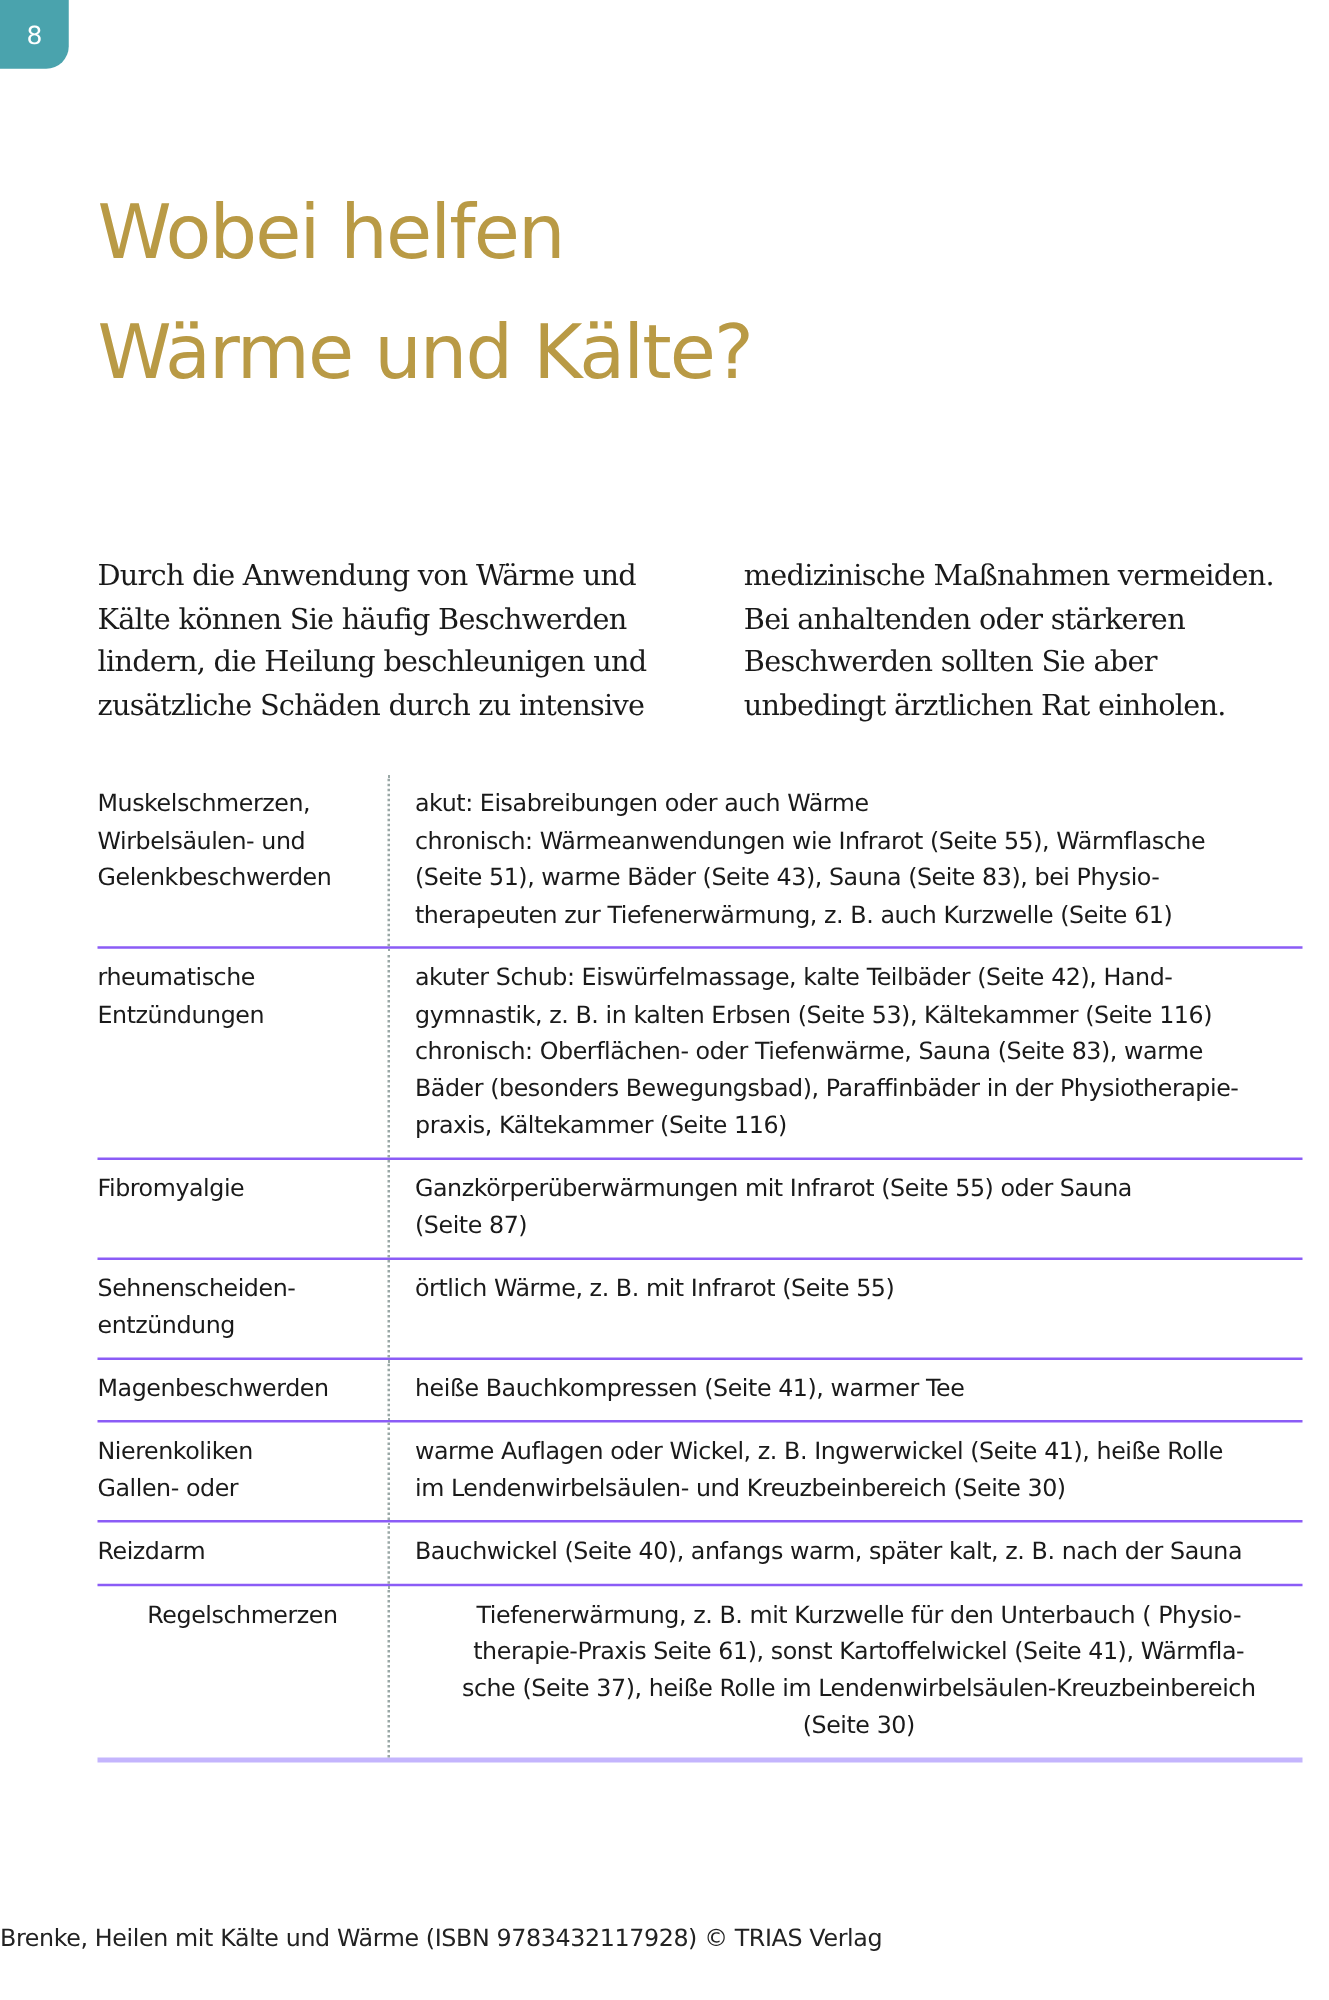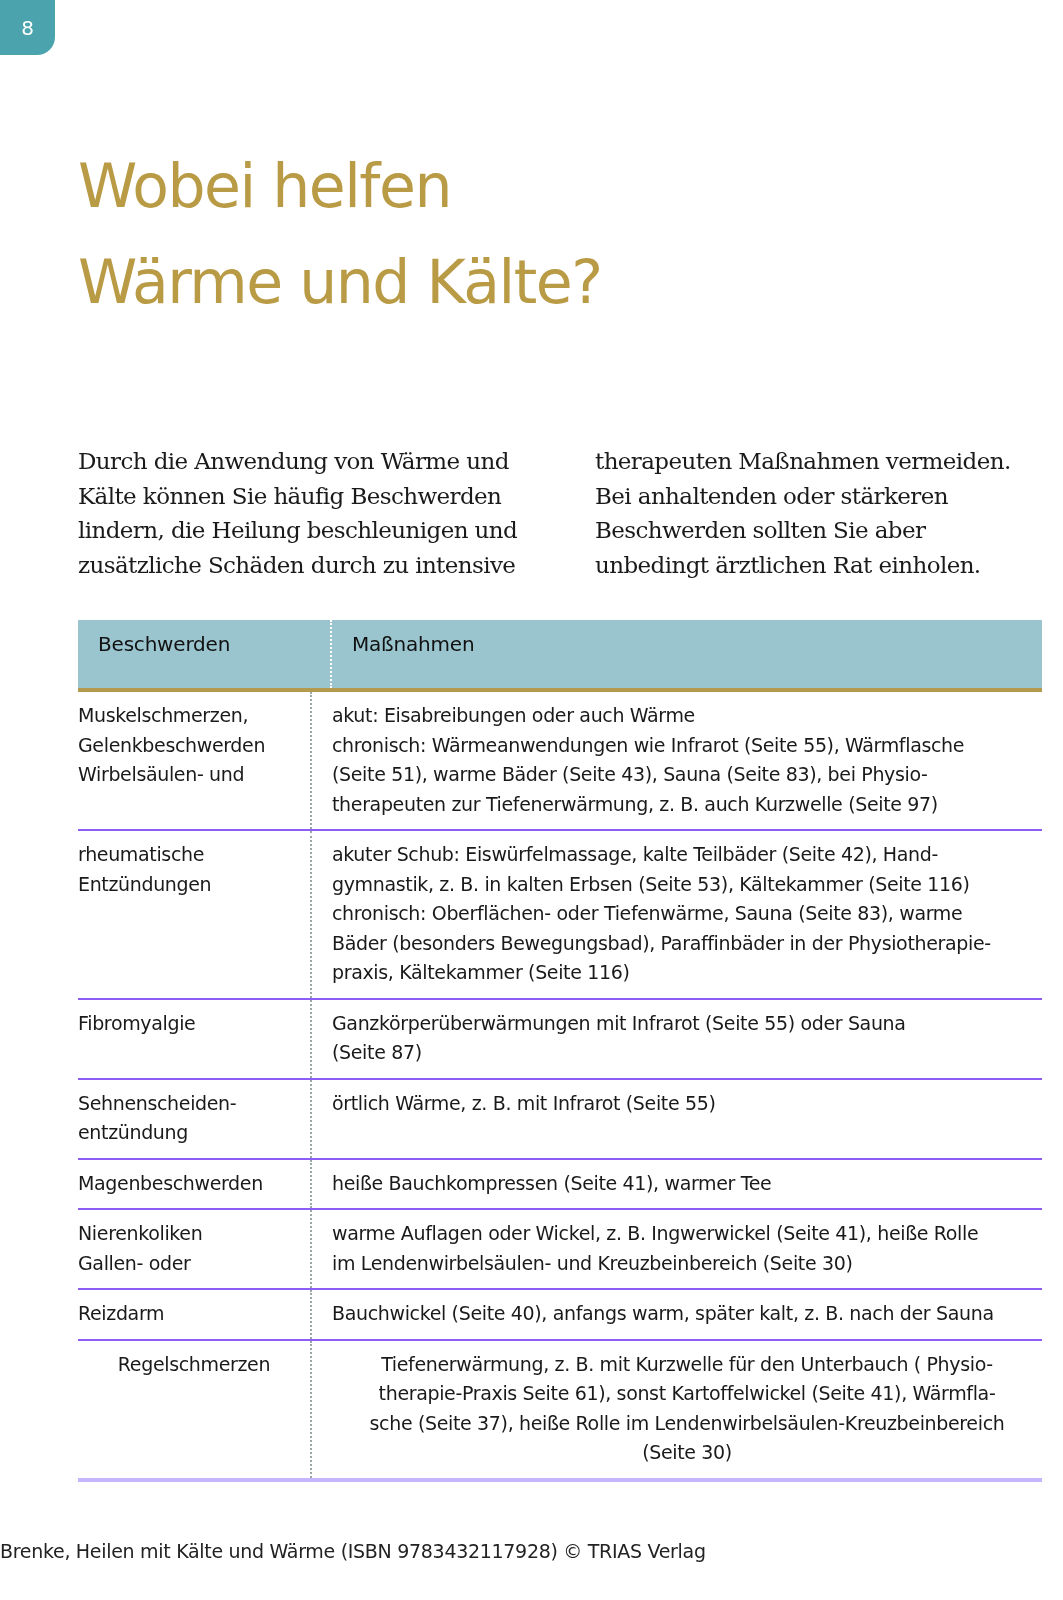--- a/index.html
+++ b/index.html
@@ -62,40 +62,36 @@
   <span>8</span>
 </div>
 
 <h1 class="title">
   <span>Wobei helfen</span><br>
   <span>Wärme und Kälte?</span>
 </h1>
 
 <div class="intro">
   <p>Durch die Anwendung von Wärme und Kälte können Sie häufig Beschwerden lindern, die Heilung beschleunigen und zusätzliche Schäden durch zu intensive</p>
-  <p>therapeuten Maßnahmen vermeiden. Bei anhaltenden oder stärkeren Beschwerden sollten Sie aber unbedingt ärztlichen Rat einholen.</p>
+  <p>medizinische Maßnahmen vermeiden. Bei anhaltenden oder stärkeren Beschwerden sollten Sie aber unbedingt ärztlichen Rat einholen.</p>
 </div>
 
 <div class="table">
-  <div class="thead">
-    <div class="th col1">Beschwerden</div>
-    <div class="th col2">Maßnahmen</div>
-  </div>
   <div id="tbody">
       <div class="row">
         <div class="cell col1">
           <span class="line">Muskelschmerzen,</span>
+          <span class="line">Wirbelsäulen- und</span>
           <span class="line">Gelenkbeschwerden</span>
-          <span class="line">Wirbelsäulen- und</span>
         </div>
         <div class="cell col2">
           <span class="line">akut: Eisabreibungen oder auch Wärme</span>
           <span class="line">chronisch: Wärmeanwendungen wie Infrarot (Seite 55), Wärmflasche</span>
           <span class="line">(Seite 51), warme Bäder (Seite 43), Sauna (Seite 83), bei Physio-</span>
-          <span class="line">therapeuten zur Tiefenerwärmung, z. B. auch Kurzwelle (Seite 97)</span>
+          <span class="line">therapeuten zur Tiefenerwärmung, z. B. auch Kurzwelle (Seite 61)</span>
         </div>
       </div>
       <div class="row">
         <div class="cell col1">
           <span class="line">rheumatische</span>
           <span class="line">Entzündungen</span>
         </div>
         <div class="cell col2">
           <span class="line">akuter Schub: Eiswürfelmassage, kalte Teilbäder (Seite 42), Hand-</span>
           <span class="line">gymnastik, z. B. in kalten Erbsen (Seite 53), Kältekammer (Seite 116)</span>

